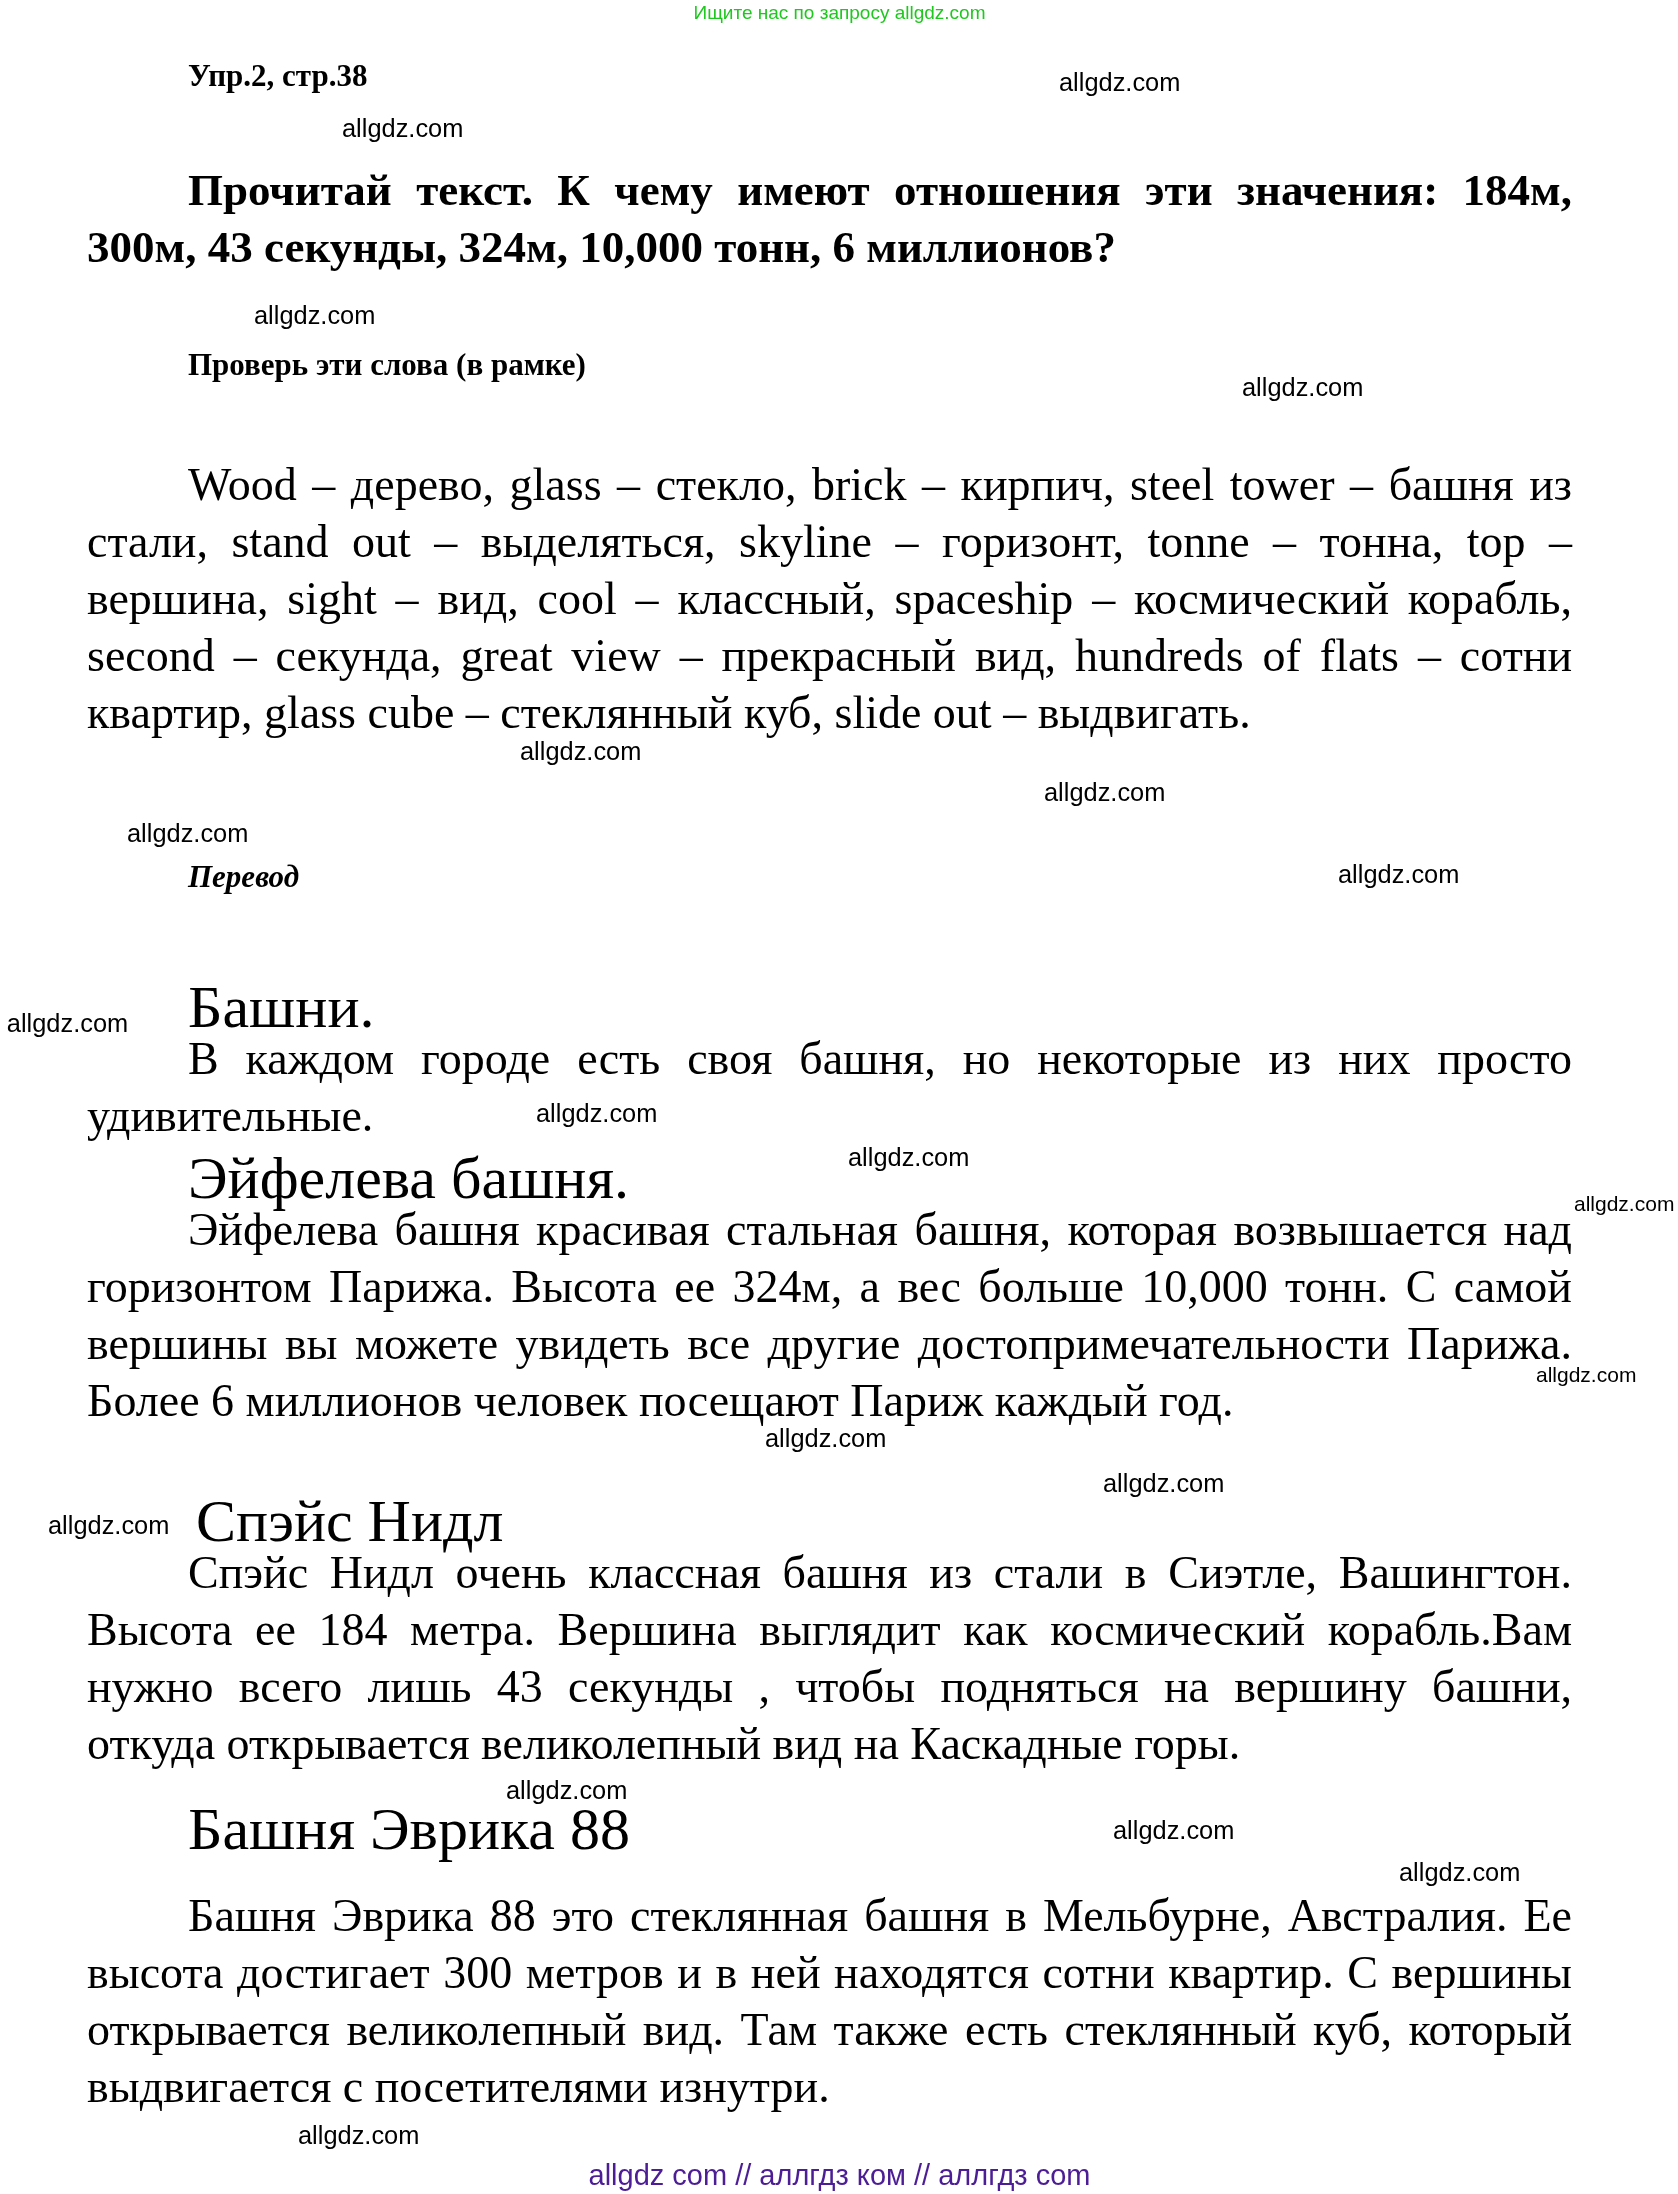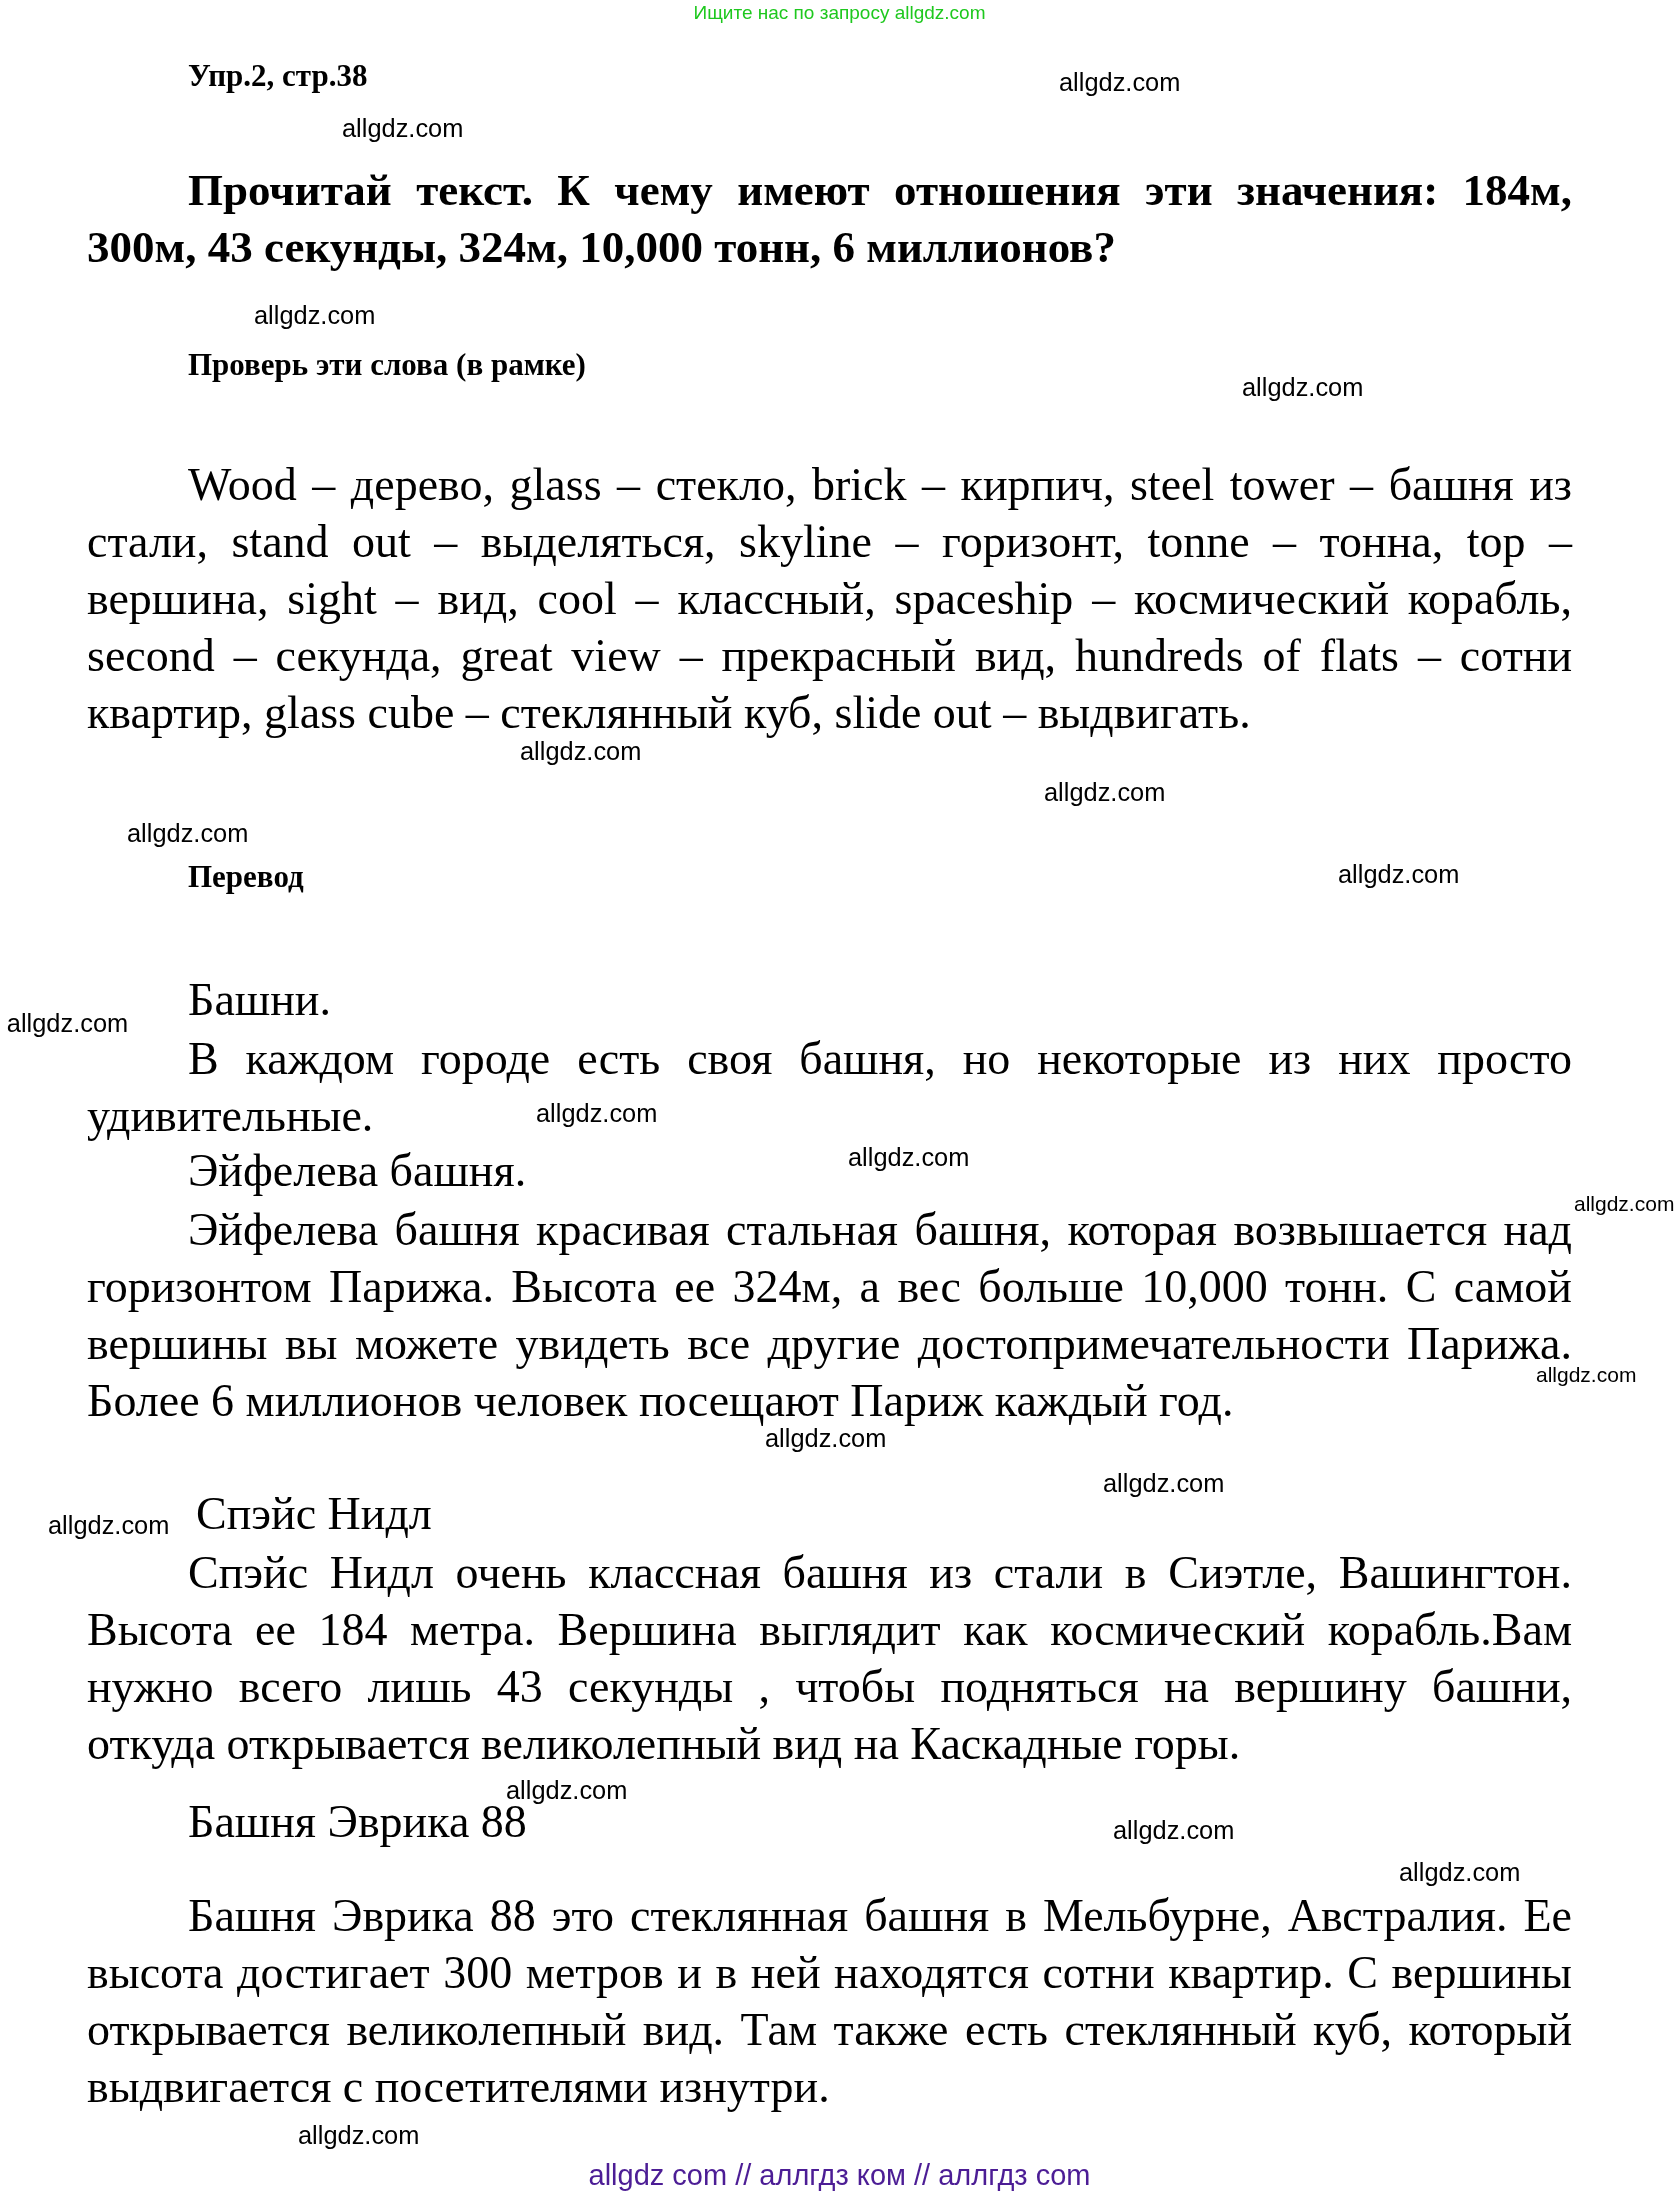--- a/index.html
+++ b/index.html
@@ -4,36 +4,36 @@
   <style>
     html, body { margin: 0; padding: 0; background: #ffffff; }
     body { width: 1679px; height: 2194px; position: relative; overflow: hidden; font-family: "Liberation Serif", serif; color: #000; }
     .top-banner { position: absolute; top: 1.7px; left: 0; width: 1679px; text-align: center; font-family: "Liberation Sans", sans-serif; font-size: 19px; color: #1ec81e; }
     .bottom-banner { position: absolute; top: 2159px; left: 0; width: 1679px; text-align: center; font-family: "Liberation Sans", sans-serif; font-size: 29px; color: #4c1d95; }
     .wm { position: absolute; font-family: "Liberation Sans", sans-serif; font-size: 25.4px; color: #000; white-space: nowrap; }
     .h { position: absolute; font-weight: bold; font-size: 31px; white-space: nowrap; }
     .par { position: absolute; left: 87px; width: 1485px; font-size: 46px; line-height: 57px; text-align: justify; }
     .par.bold { font-weight: bold; }
     .indent { text-indent: 101px; }
-    .line { position: absolute; left: 188px; font-size: 46px; white-space: nowrap; }
+    .line { position: absolute; left: 188px; font-size: 60px; white-space: nowrap; }
   </style>
 </head>
 <body>
 
 <div class="top-banner">Ищите нас по запросу allgdz.com</div>
 
 <div class="h" style="left:188px; top:58px;">Упр.2, стр.38</div>
 
 <div class="par bold indent" style="top:162px; font-size:45px;">Прочитай текст. К чему имеют отношения эти значения: 184м, 300м, 43 секунды, 324м, 10,000 тонн, 6 миллионов?</div>
 
 <div class="h" style="left:188px; top:347px;">Проверь эти слова (в рамке)</div>
 
 <div class="par indent" style="top:456px;">Wood – дерево, glass – стекло, brick – кирпич, steel tower – башня из стали, stand out – выделяться, skyline – горизонт, tonne – тонна, top – вершина, sight – вид, cool – классный, spaceship – космический корабль, second – секунда, great view – прекрасный вид, hundreds of flats – сотни квартир, glass cube – стеклянный куб, slide out – выдвигать.</div>
 
-<div class="h" style="left:188px; top:859px;">Перевод</div>
+<div class="h" style="left:188px; top:859px;font-style:italic;">Перевод</div>
 
 <div class="line" style="top:973px;">Башни.</div>
 <div class="par indent" style="top:1030px;">В каждом городе есть своя башня, но некоторые из них просто удивительные.</div>
 <div class="line" style="top:1144px;">Эйфелева башня.</div>
 <div class="par indent" style="top:1201px;">Эйфелева башня красивая стальная башня, которая возвышается над горизонтом Парижа. Высота ее 324м, а вес больше 10,000 тонн. С самой вершины вы можете увидеть все другие достопримечательности Парижа. Более 6 миллионов человек посещают Париж каждый год.</div>
 <div class="line" style="top:1487px;margin-left:8px;">Спэйс Нидл</div>
 <div class="par indent" style="top:1544px;">Спэйс Нидл очень классная башня из стали в Сиэтле, Вашингтон. Высота ее 184 метра. Вершина выглядит как космический корабль.Вам нужно всего лишь 43 секунды , чтобы подняться на вершину башни, откуда открывается великолепный вид на Каскадные горы.</div>
 <div class="line" style="top:1795px;">Башня Эврика 88</div>
 <div class="par indent" style="top:1887px;">Башня Эврика 88 это стеклянная башня в Мельбурне, Австралия. Ее высота достигает 300 метров и в ней находятся сотни квартир. С вершины открывается великолепный вид. Там также есть стеклянный куб, который выдвигается с посетителями изнутри.</div>
 

